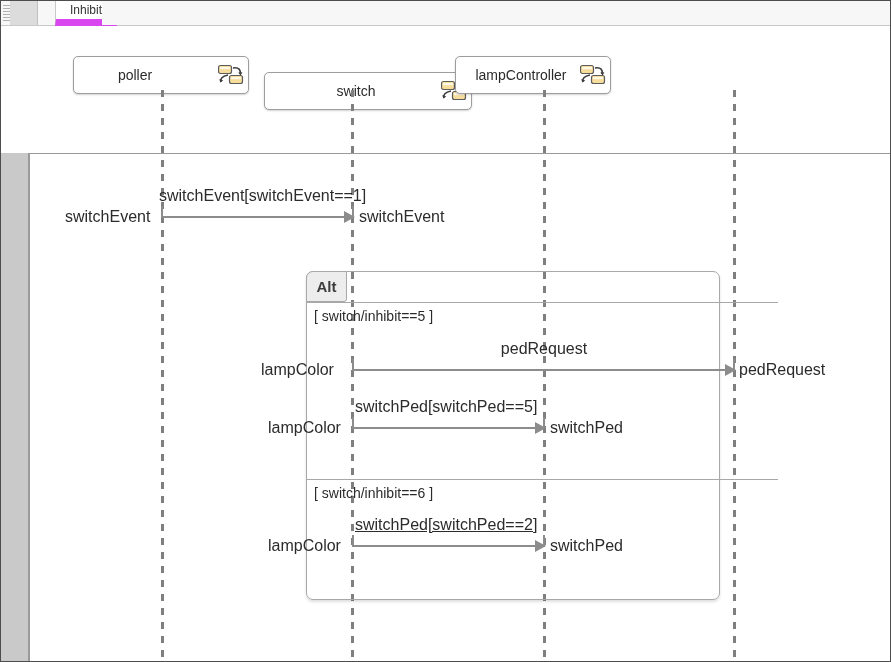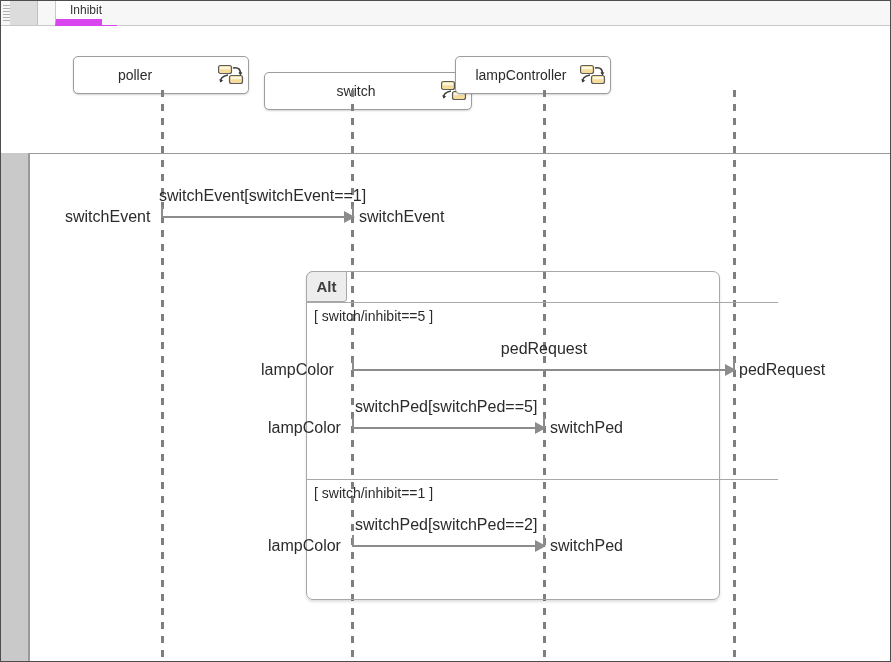--- a/index.html
+++ b/index.html
@@ -229,37 +229,37 @@
     <div class="msg-stub" style="left:351px;top:180px;"></div>
     <div class="lbl" style="left:358px;top:182px;">switchEvent</div>
 
     <div class="frag" style="left:305px;top:245px;width:414px;height:329px;">
       <div class="frag-tab">Alt</div>
       <div class="frag-sep" style="left:0px;top:30px;width:471px;"></div>
       <div class="frag-sep" style="left:0px;top:207px;width:471px;"></div>
     </div>
 
     <div class="guard" style="left:313px;top:282px;">[ switch/inhibit==5 ]</div>
-    <div class="guard" style="left:313px;top:459px;">[ switch/inhibit==1 ]</div>
+    <div class="guard" style="left:313px;top:459px;">[ switch/inhibit==6 ]</div>
 
     <div class="lbl" style="left:260px;top:335px;">lampColor</div>
     <div class="lbl ctr" style="left:543px;top:314px;">pedRequest</div>
     <div class="msg-stub" style="left:351px;top:333px;"></div>
     <div class="msg" style="left:351px;top:343px;width:383px;"></div>
     <div class="msg-stub" style="left:732px;top:333px;"></div>
     <div class="lbl" style="left:738px;top:335px;">pedRequest</div>
 
     <div class="lbl" style="left:267px;top:393px;">lampColor</div>
     <div class="lbl" style="left:354px;top:372px;">switchPed[switchPed==5]</div>
     <div class="msg-stub" style="left:351px;top:391px;"></div>
     <div class="msg" style="left:351px;top:401px;width:193px;"></div>
     <div class="msg-stub" style="left:542px;top:391px;"></div>
     <div class="lbl" style="left:549px;top:393px;">switchPed</div>
 
     <div class="lbl" style="left:267px;top:511px;">lampColor</div>
-    <div class="lbl" style="left:354px;top:490px;">switchPed[switchPed==2]</div>
+    <div class="lbl" style="left:354px;top:490px;text-decoration:underline;">switchPed[switchPed==2]</div>
     <div class="msg-stub" style="left:351px;top:509px;"></div>
     <div class="msg" style="left:351px;top:519px;width:193px;"></div>
     <div class="msg-stub" style="left:542px;top:509px;"></div>
     <div class="lbl" style="left:549px;top:511px;">switchPed</div>
 
   </div>
 </div>
 
 </body></html>

